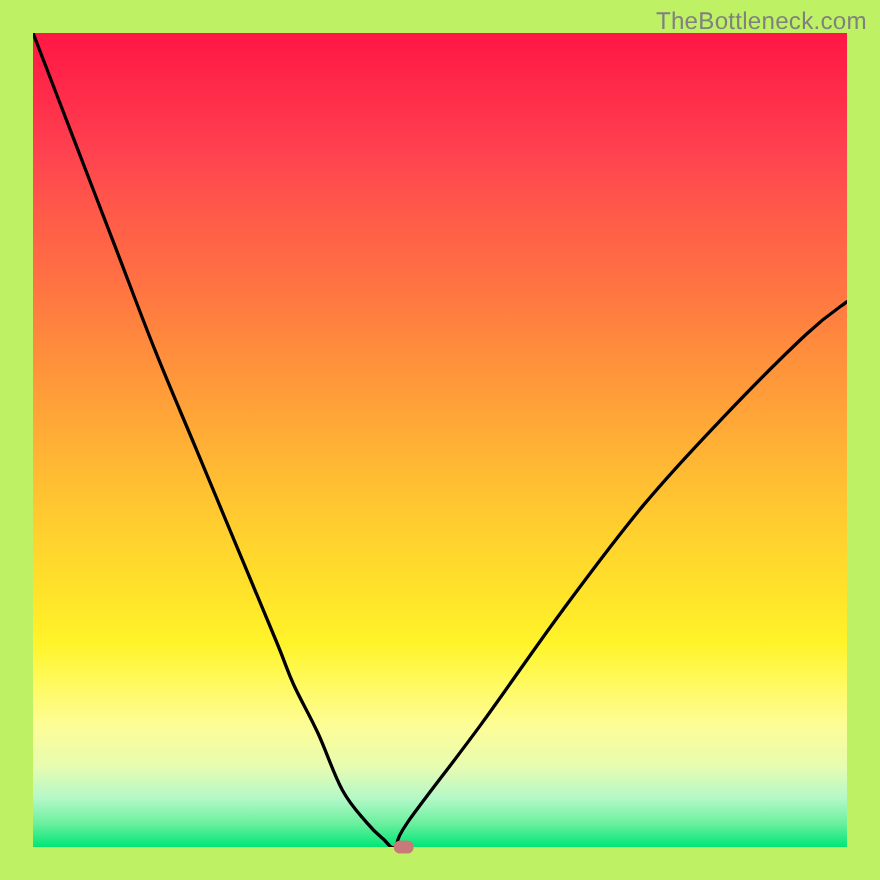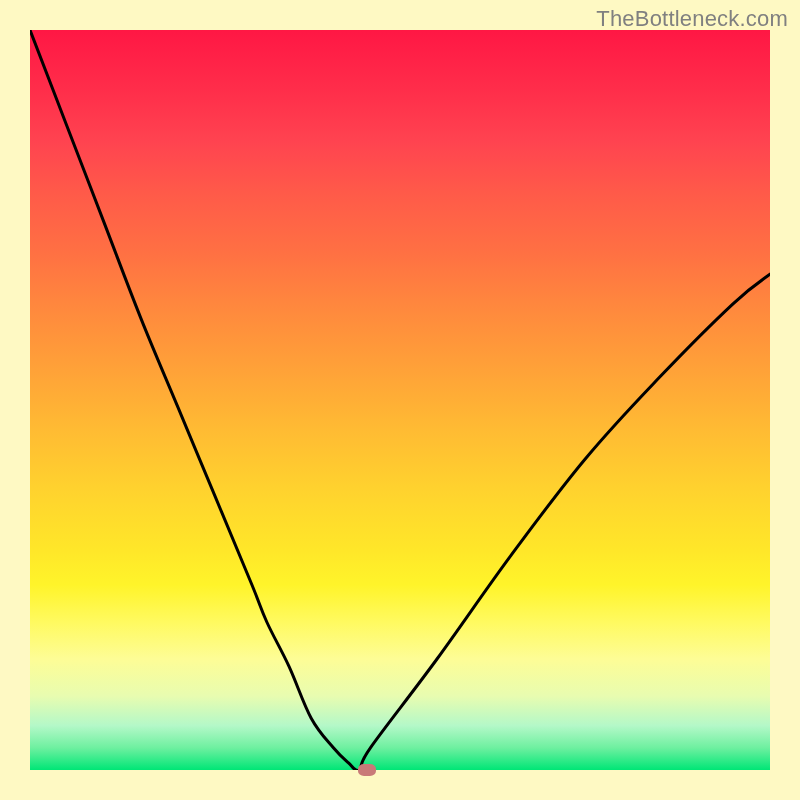--- a/index.html
+++ b/index.html
@@ -6,21 +6,21 @@
   html, body {
     width: 800px;
     height: 800px;
     overflow: hidden;
     background: #000;
   }
   .outer {
     position: relative;
     width: 800px;
     height: 800px;
-    background: #fef9c3;
+    background: #bef264;
   }
   .plot-area {
     position: absolute;
     left: 30px;
     top: 30px;
     width: 740px;
     height: 740px;
     background: linear-gradient(to bottom,
       #ff1744 0%,
       #ff2d4a 8%,

